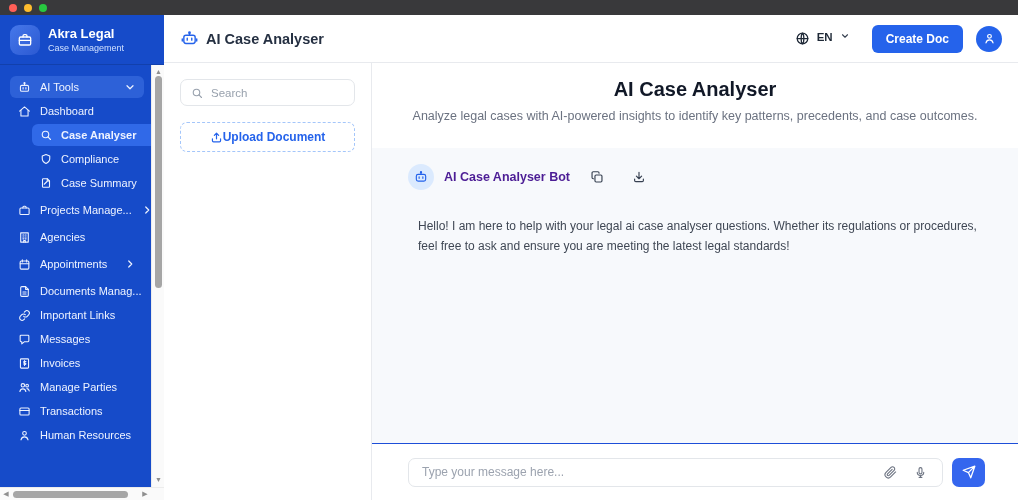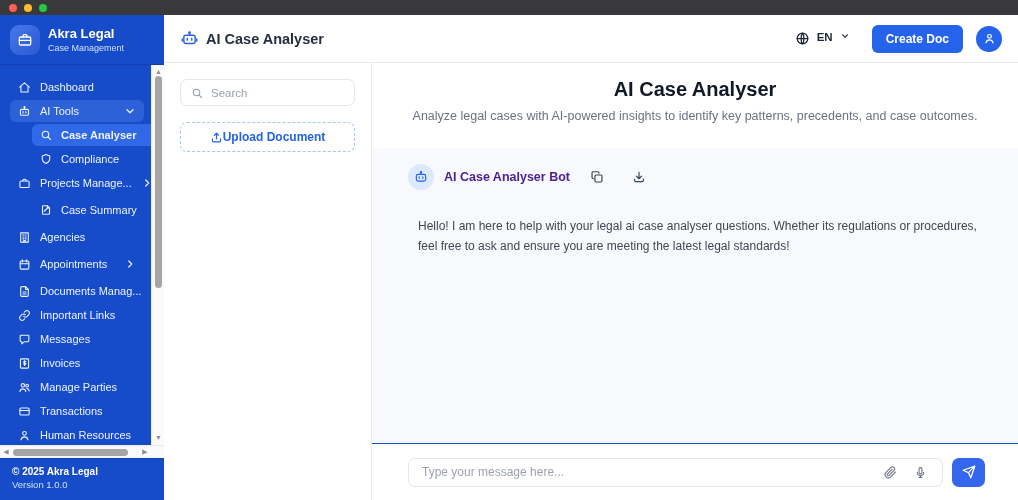--- a/index.html
+++ b/index.html
@@ -120,76 +120,76 @@
               <path d="M9 7.5V6a2 2 0 0 1 2-2h2a2 2 0 0 1 2 2v1.5M3.5 12.5h17"></path>
             </svg>
         </div>
         <div>
           <div class="brand-name">Akra Legal</div>
           <div class="brand-sub">Case Management</div>
         </div>
       </div>
 
       <nav class="sb-nav">
-        <div class="nav-item">
-          <svg class="ic" viewBox="0 0 24 24" fill="none" stroke="currentColor" stroke-width="2" stroke-linecap="round" stroke-linejoin="round">
-              <path d="M3 11.2 12 3.6l9 7.6"></path>
-              <path d="M5.4 9.6V20.4h13.2V9.6"></path>
-            </svg>
-          <span>Dashboard</span>
-        </div>
-
         <div class="nav-item open-parent">
           <svg class="ic" viewBox="0 0 24 24" fill="none" stroke="currentColor" stroke-width="2" stroke-linecap="round" stroke-linejoin="round">
               <rect x="4.5" y="8" width="15" height="11" rx="2.5"></rect>
               <path d="M12 5v3M9.4 12v2.6M14.6 12v2.6"></path>
               <circle cx="12" cy="4" r="1"></circle>
             </svg>
           <span>AI Tools</span>
           <svg class="ic12 chev" viewBox="0 0 24 24" fill="none" stroke="currentColor" stroke-width="2.4" stroke-linecap="round" stroke-linejoin="round">
               <path d="M6 9.5l6 6 6-6"></path>
             </svg>
+        </div>
+
+        <div class="nav-item">
+          <svg class="ic" viewBox="0 0 24 24" fill="none" stroke="currentColor" stroke-width="2" stroke-linecap="round" stroke-linejoin="round">
+              <path d="M3 11.2 12 3.6l9 7.6"></path>
+              <path d="M5.4 9.6V20.4h13.2V9.6"></path>
+            </svg>
+          <span>Dashboard</span>
         </div>
 
         <div class="nav-item sub active">
           <svg class="ic12" viewBox="0 0 24 24" fill="none" stroke="currentColor" stroke-width="2.2" stroke-linecap="round" stroke-linejoin="round">
               <circle cx="11" cy="11" r="6.5"></circle>
               <path d="M15.9 15.9 21 21"></path>
             </svg>
           <span>Case Analyser</span>
         </div>
 
         <div class="nav-item sub">
           <svg class="ic12" viewBox="0 0 24 24" fill="none" stroke="currentColor" stroke-width="2.2" stroke-linecap="round" stroke-linejoin="round">
               <path d="M12 3l7.5 3v5.2c0 4.7-3 8-7.5 9.8-4.5-1.8-7.5-5.1-7.5-9.8V6z"></path>
             </svg>
           <span>Compliance</span>
         </div>
 
-        <div class="nav-item roomy">
-          <svg class="ic" viewBox="0 0 24 24" fill="none" stroke="currentColor" stroke-width="2" stroke-linecap="round" stroke-linejoin="round">
-              <rect x="3.5" y="7.5" width="17" height="12" rx="2"></rect>
-              <path d="M9 7.5V6a2 2 0 0 1 2-2h2a2 2 0 0 1 2 2v1.5"></path>
-            </svg>
-          <span>Projects Manage...</span>
-          <svg class="ic12 chev" viewBox="0 0 24 24" fill="none" stroke="currentColor" stroke-width="2.4" stroke-linecap="round" stroke-linejoin="round">
-              <path d="M9.5 6l6 6-6 6"></path>
-            </svg>
-        </div>
-
         <div class="nav-item sub roomy">
           <svg class="ic12" viewBox="0 0 24 24" fill="none" stroke="currentColor" stroke-width="2.2" stroke-linecap="round" stroke-linejoin="round">
               <path d="M14.5 3.5h-8a1.5 1.5 0 0 0-1.5 1.5v14a1.5 1.5 0 0 0 1.5 1.5h11a1.5 1.5 0 0 0 1.5-1.5V8z"></path>
               <path d="M14.5 3.5V8H19M8.5 14.5l6-6"></path>
             </svg>
           <span>Case Summary</span>
         </div>
 
         <div class="nav-item roomy">
           <svg class="ic" viewBox="0 0 24 24" fill="none" stroke="currentColor" stroke-width="2" stroke-linecap="round" stroke-linejoin="round">
+              <rect x="3.5" y="7.5" width="17" height="12" rx="2"></rect>
+              <path d="M9 7.5V6a2 2 0 0 1 2-2h2a2 2 0 0 1 2 2v1.5"></path>
+            </svg>
+          <span>Projects Manage...</span>
+          <svg class="ic12 chev" viewBox="0 0 24 24" fill="none" stroke="currentColor" stroke-width="2.4" stroke-linecap="round" stroke-linejoin="round">
+              <path d="M9.5 6l6 6-6 6"></path>
+            </svg>
+        </div>
+
+        <div class="nav-item roomy">
+          <svg class="ic" viewBox="0 0 24 24" fill="none" stroke="currentColor" stroke-width="2" stroke-linecap="round" stroke-linejoin="round">
               <rect x="5" y="3.5" width="14" height="17"></rect>
               <path d="M9 7.5h2M13.5 7.5h1.5M9 11h2M13.5 11h1.5M9 14.5h2M13.5 14.5h1.5M10.5 20.5v-3h3v3"></path>
             </svg>
           <span>Agencies</span>
         </div>
 
         <div class="nav-item roomy">
           <svg class="ic" viewBox="0 0 24 24" fill="none" stroke="currentColor" stroke-width="2" stroke-linecap="round" stroke-linejoin="round">
               <rect x="4" y="5.5" width="16" height="15" rx="2"></rect>
               <path d="M8 3.5v4M16 3.5v4M4 10.5h16"></path>
@@ -262,24 +262,20 @@
           <div class="vthumb"></div>
           <div class="arr down">▼</div>
         </div>
         <div class="hscroll">
           <div class="arr">◀</div>
           <div class="hthumb"></div>
           <div class="arr right">▶</div>
         </div>
       </nav>
 
-      <div class="sb-footer">
-        <div class="sb-copy">© 2025 Akra Legal</div>
-        <div class="sb-version">Version 1.0.0</div>
-      </div>
     </aside>
 
     <div class="main">
       <header class="main-header">
         <div class="mh-title-wrap">
           <svg class="mh-bot" viewBox="0 0 24 24" fill="none" stroke="currentColor" stroke-width="2" stroke-linecap="round" stroke-linejoin="round">
               <rect x="4" y="7.5" width="16" height="11.5" rx="3"></rect>
               <path d="M12 4.8v2.7M8.8 11.5v2.8M15.2 11.5v2.8M1.8 12.5v3M22.2 12.5v3"></path>
               <circle cx="12" cy="3.9" r="1"></circle>
             </svg>

